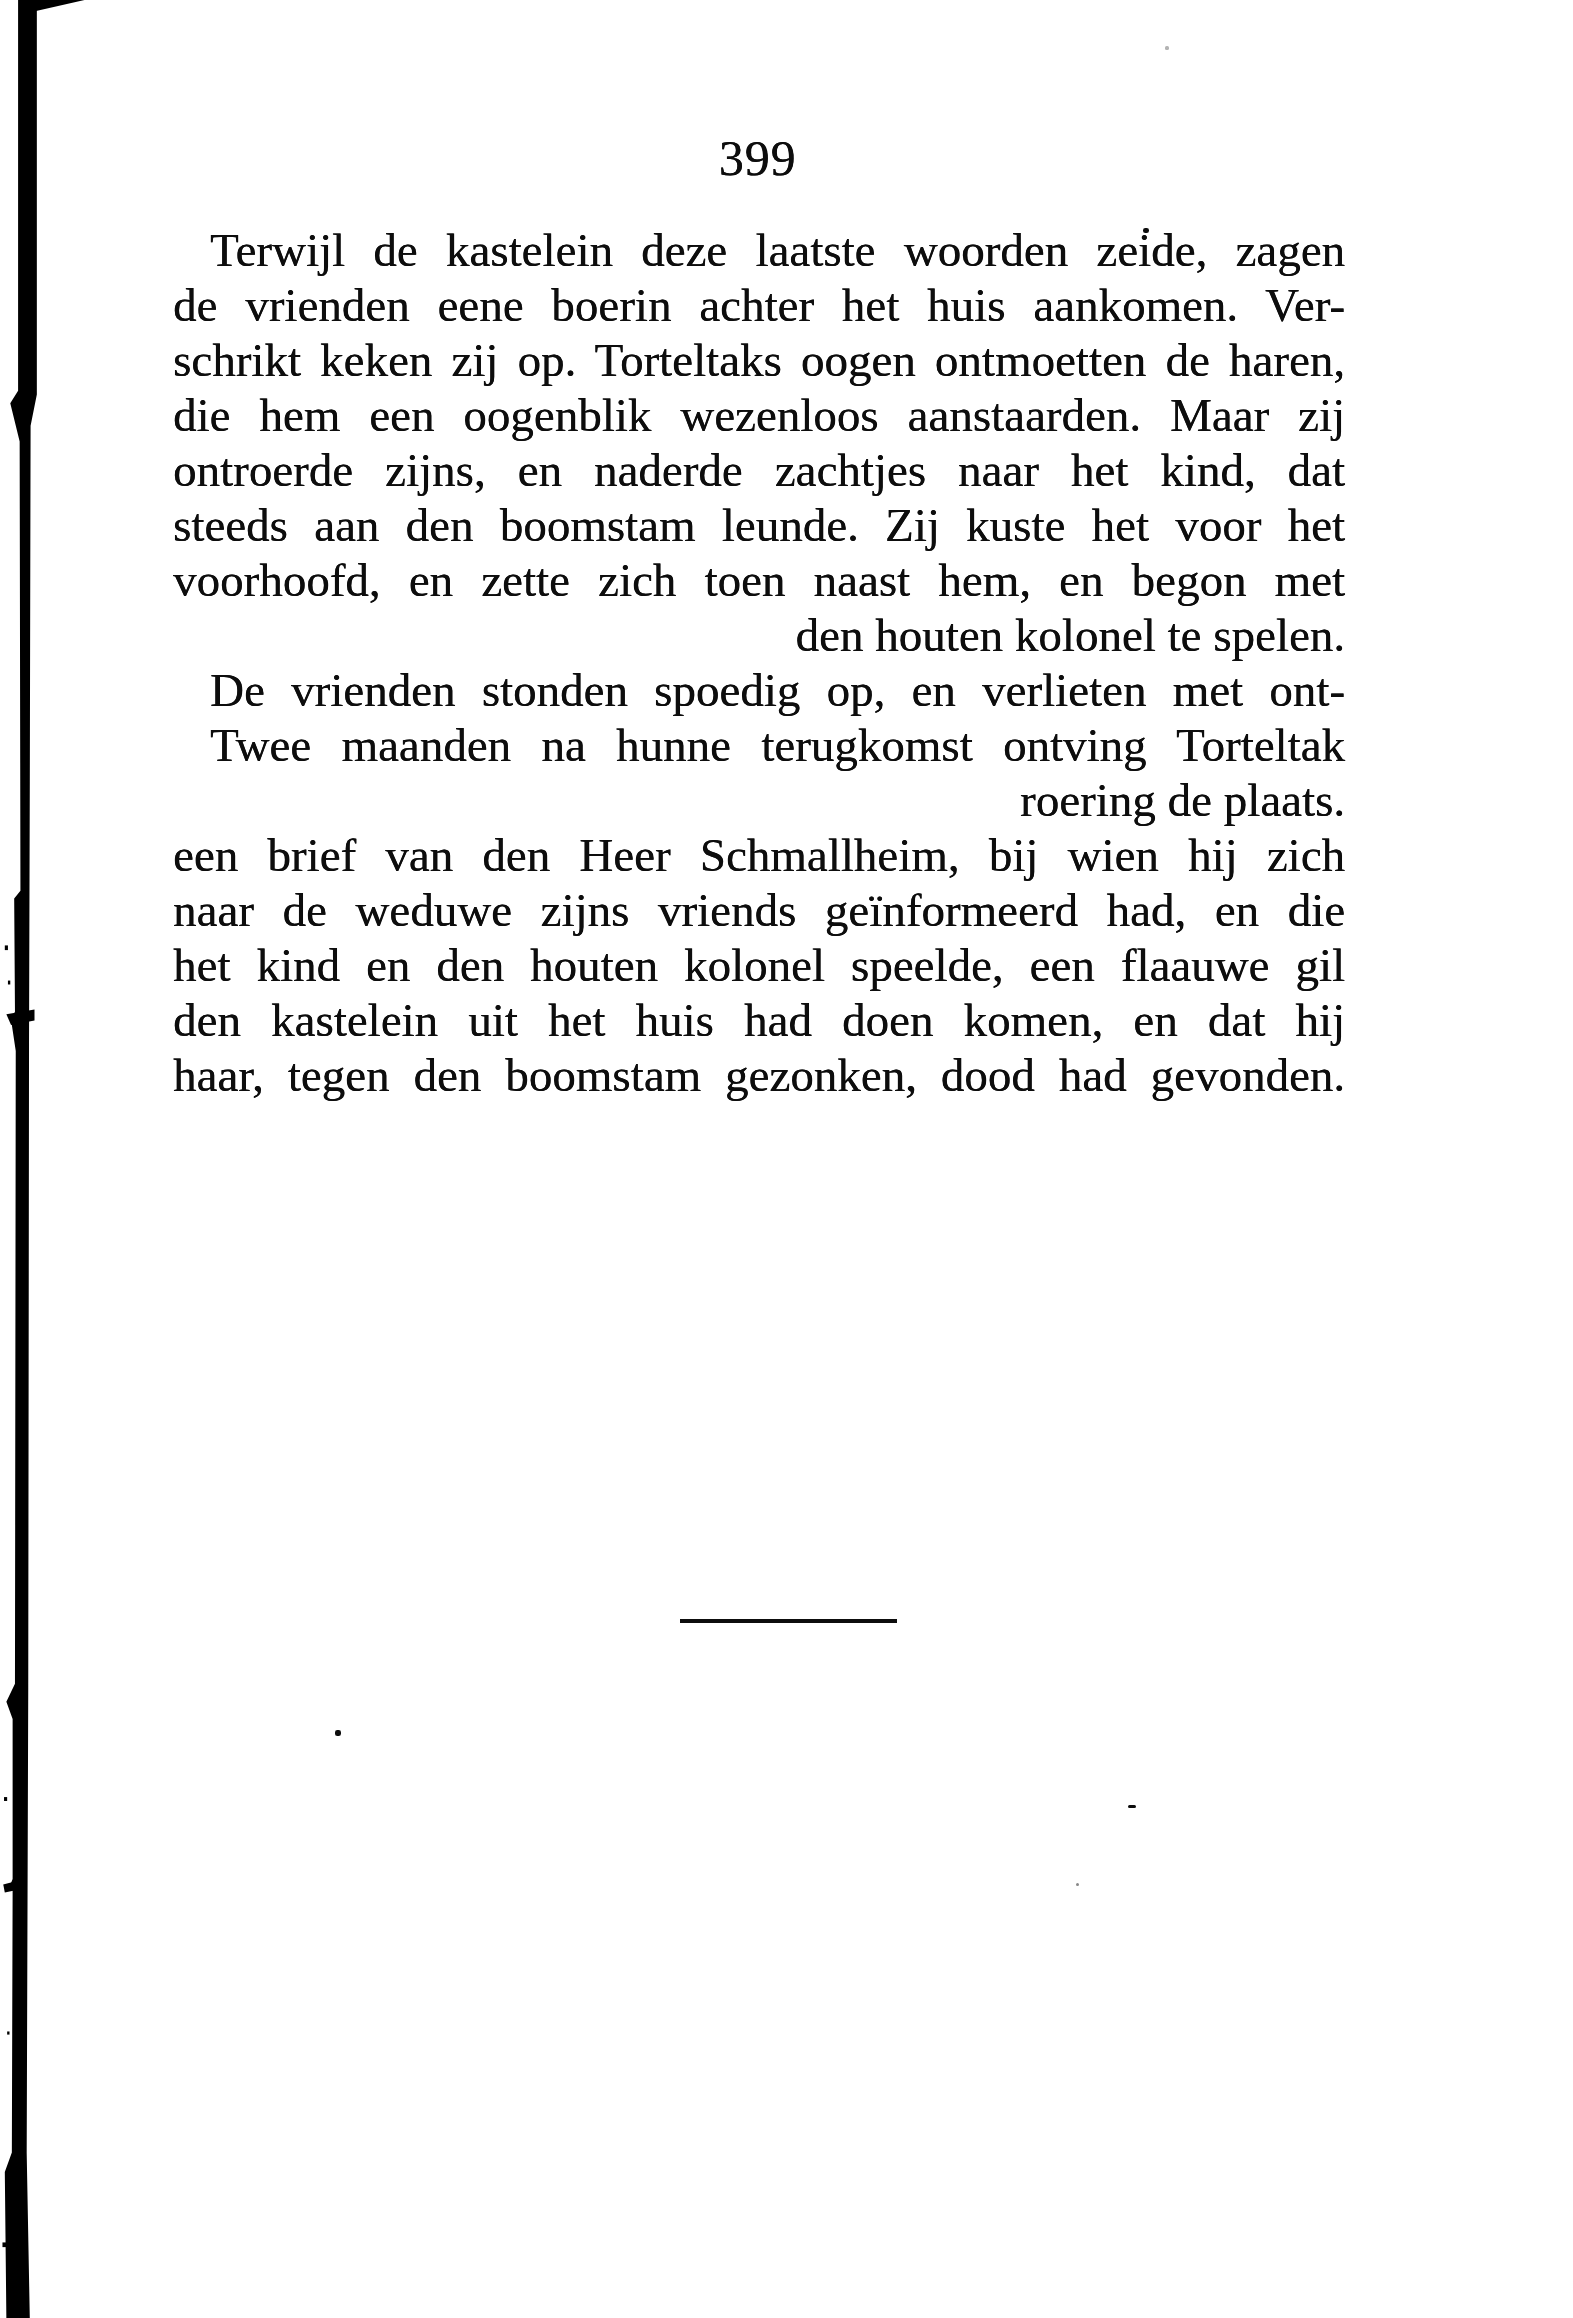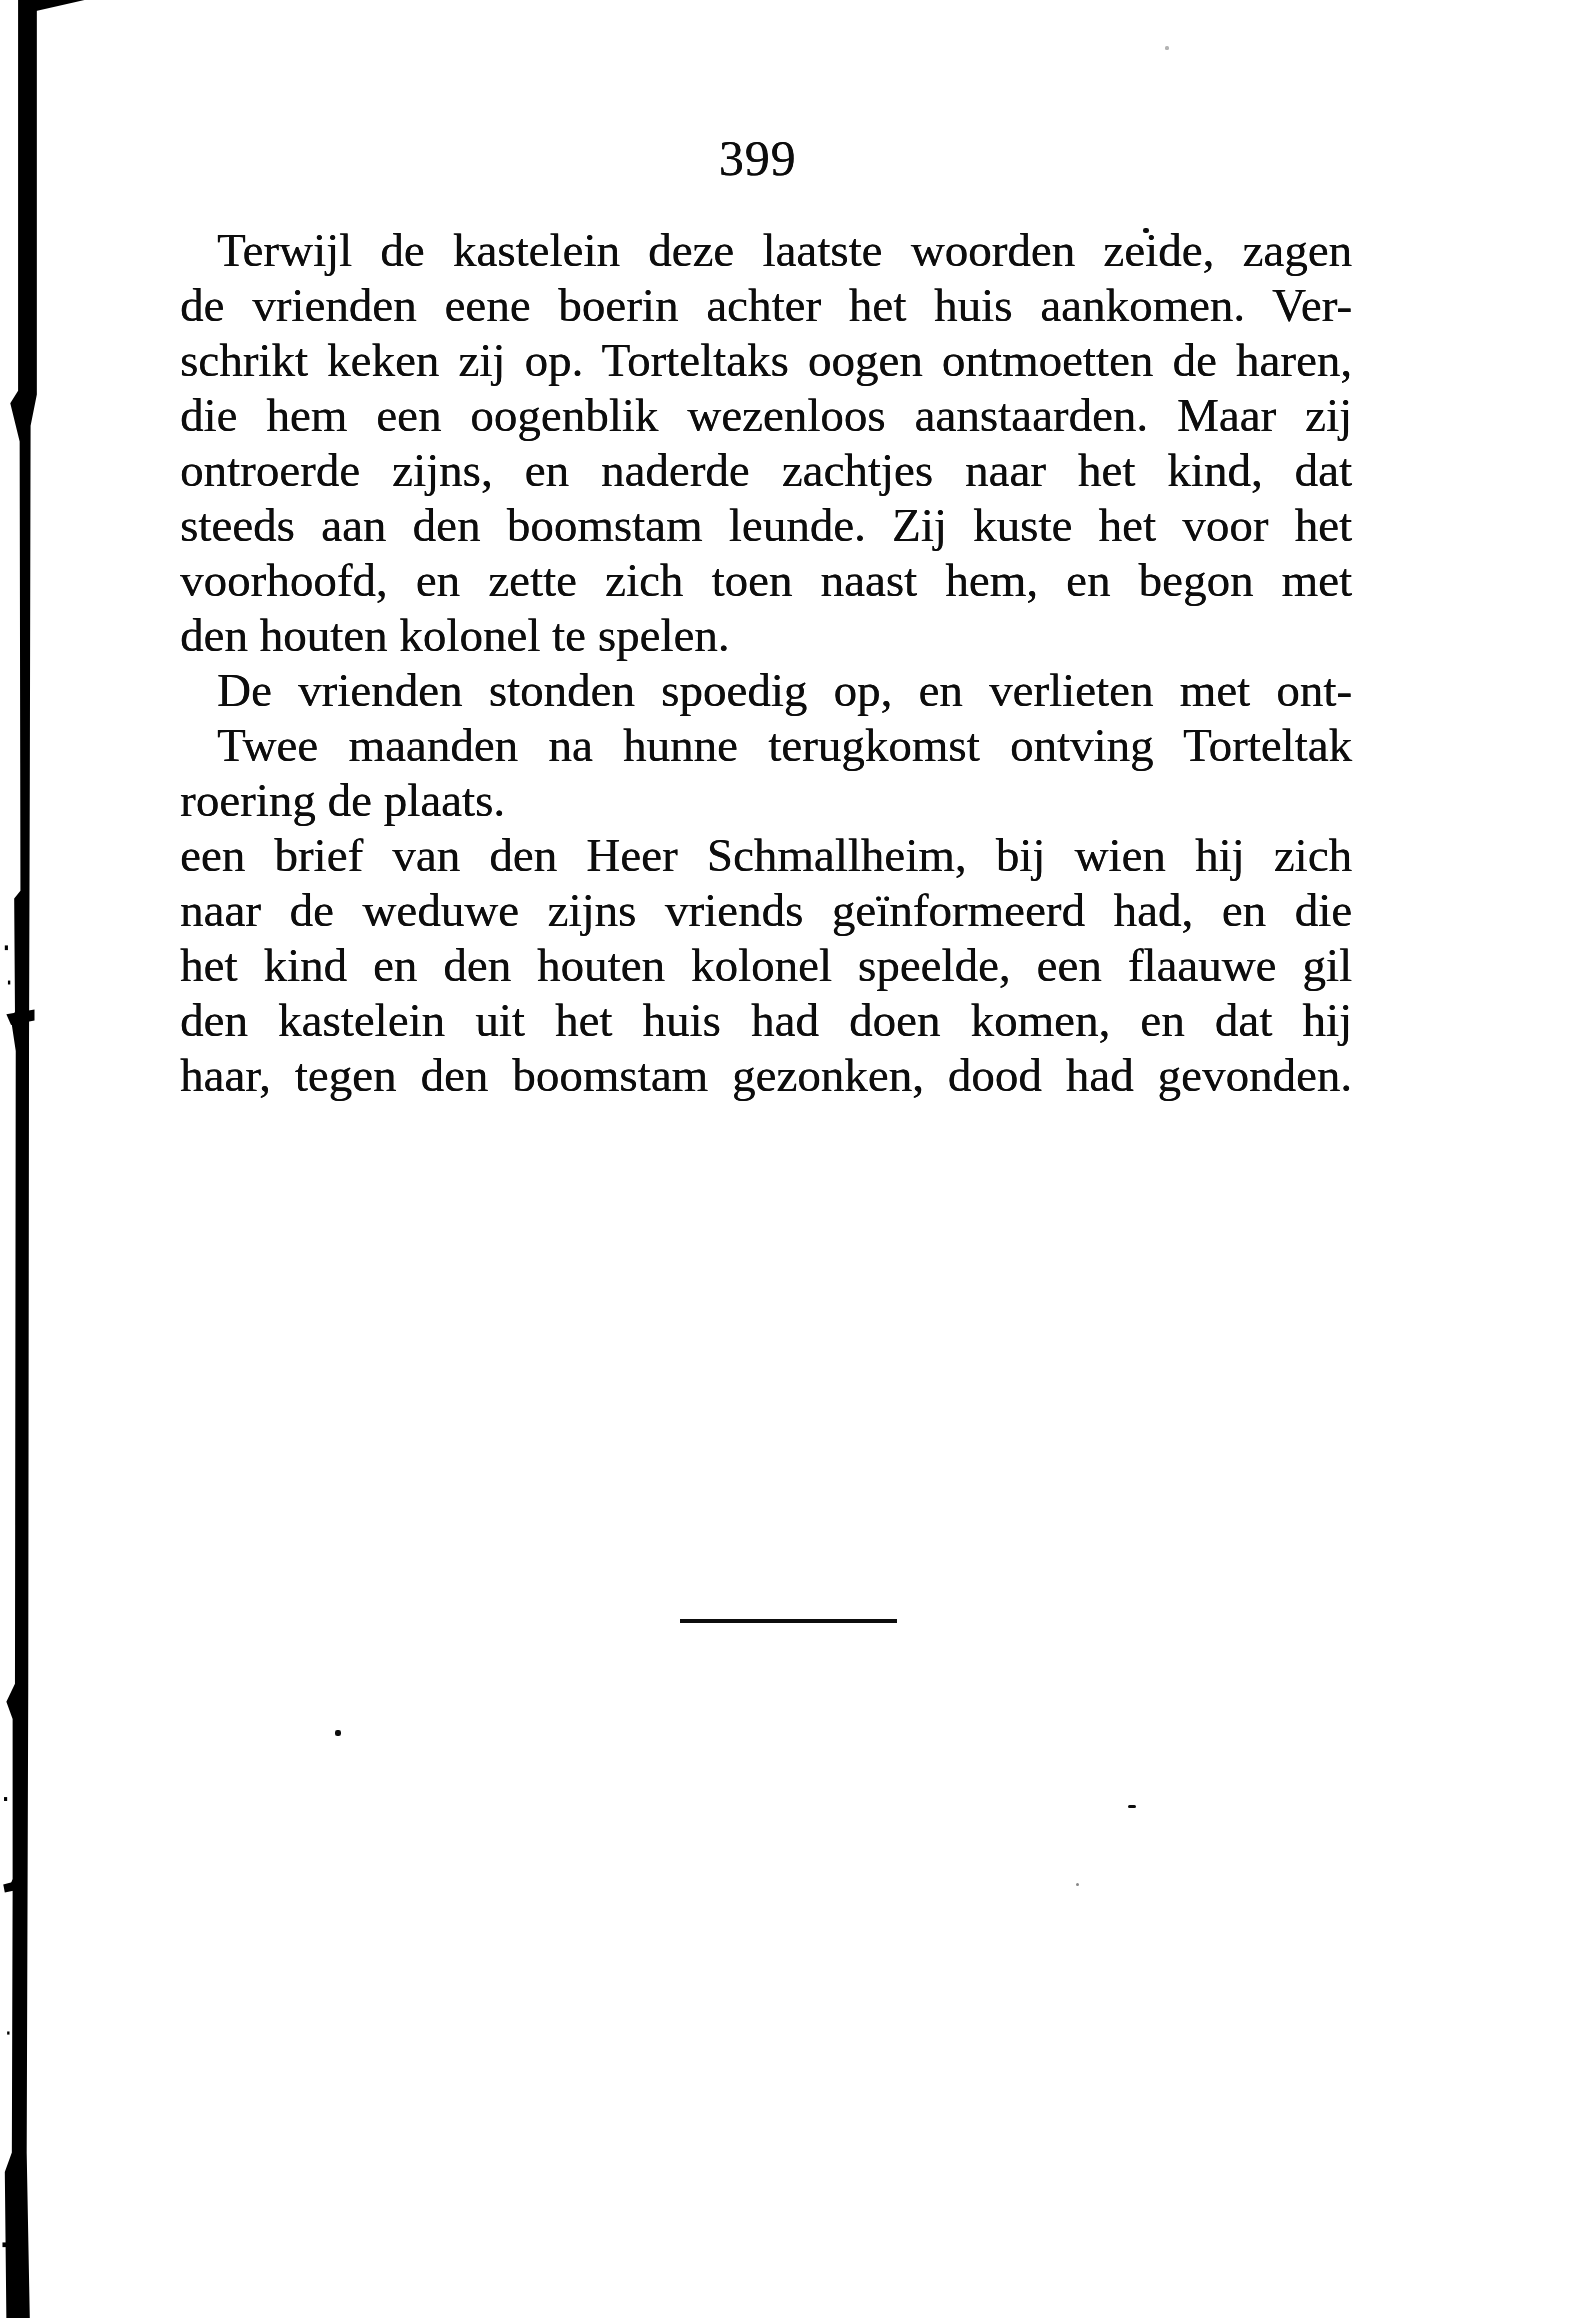--- a/index.html
+++ b/index.html
@@ -35,38 +35,38 @@
     text-align: center;
     font-size: 50px;
     line-height: 50px;
     letter-spacing: 0.8px;
     color: #0d0d0d;
     text-shadow: 0.3px 0 0 currentColor;
   }
   
   .text-block {
     position: absolute;
-    left: 180px;
+    left: 173px;
     top: 223px;
     width: 1172px;
     font-size: 47px;
     line-height: 55px;
     color: #0d0d0d;
     text-shadow: 0.3px 0 0 currentColor;
   }
   .line {
     height: 55px;
     white-space: normal;
   }
   .line.jl {
     text-align: justify;
     text-align-last: justify;
   }
   .line.el {
-    text-align: left;
+    text-align: right;
   }
   .line.ind {
     text-indent: 37px;
   }
   
   .divider {
     position: absolute;
     left: 680px;
     top: 1619px;
     width: 217px;

